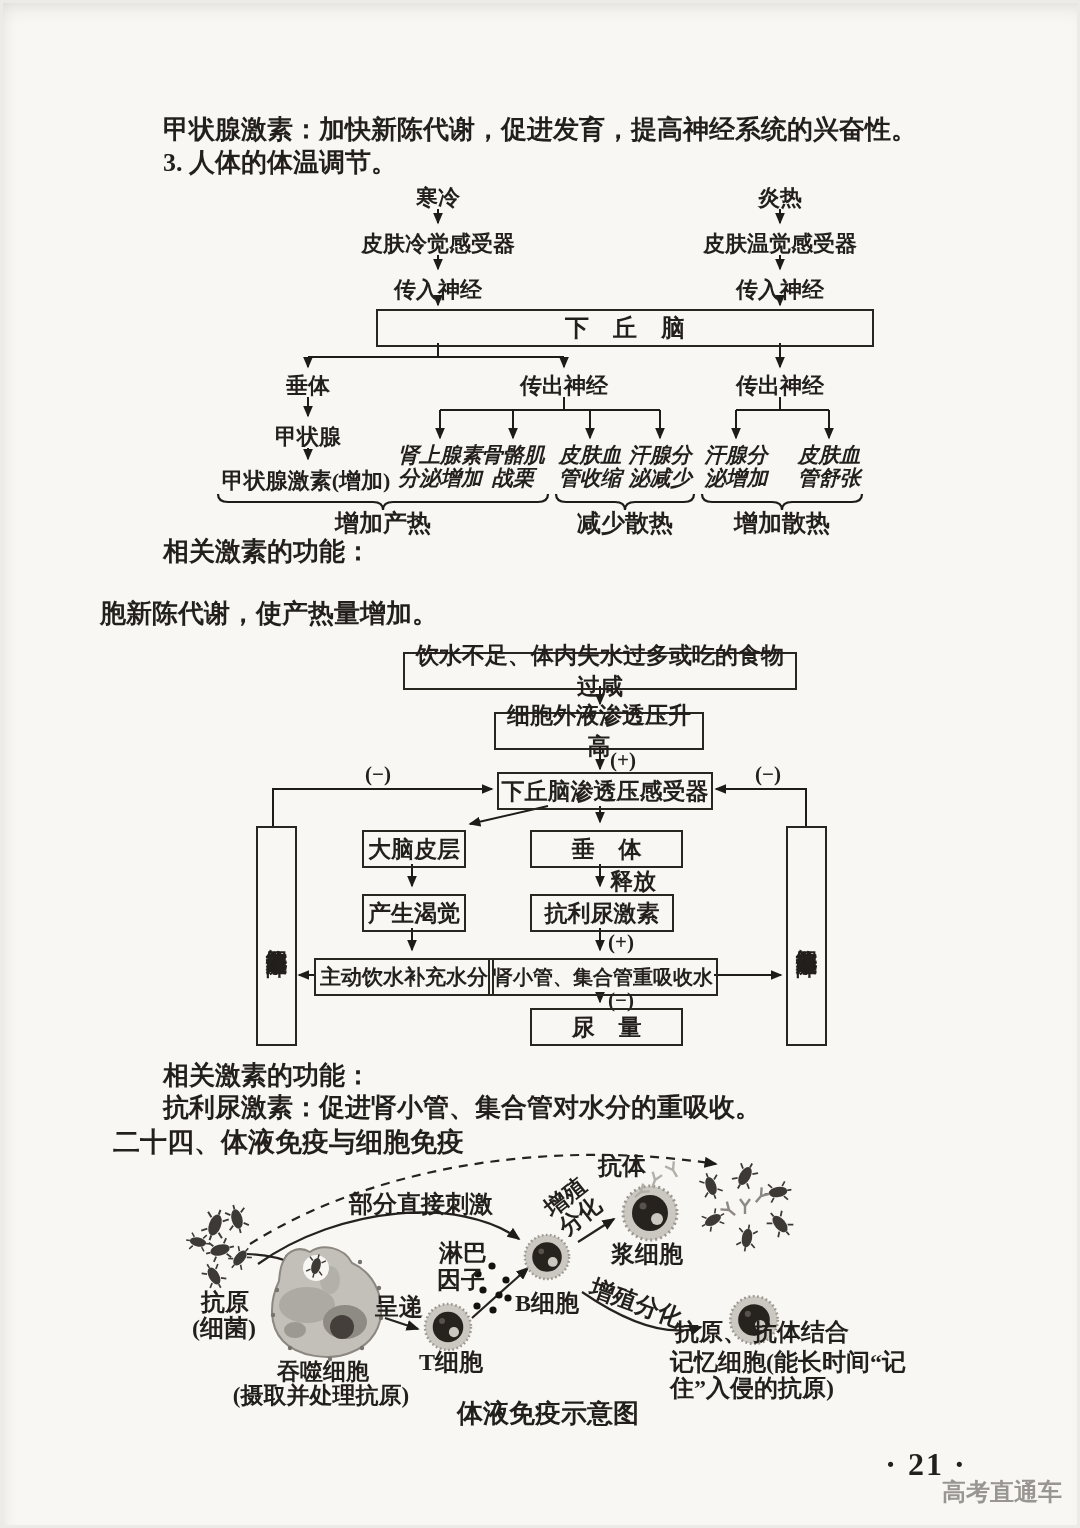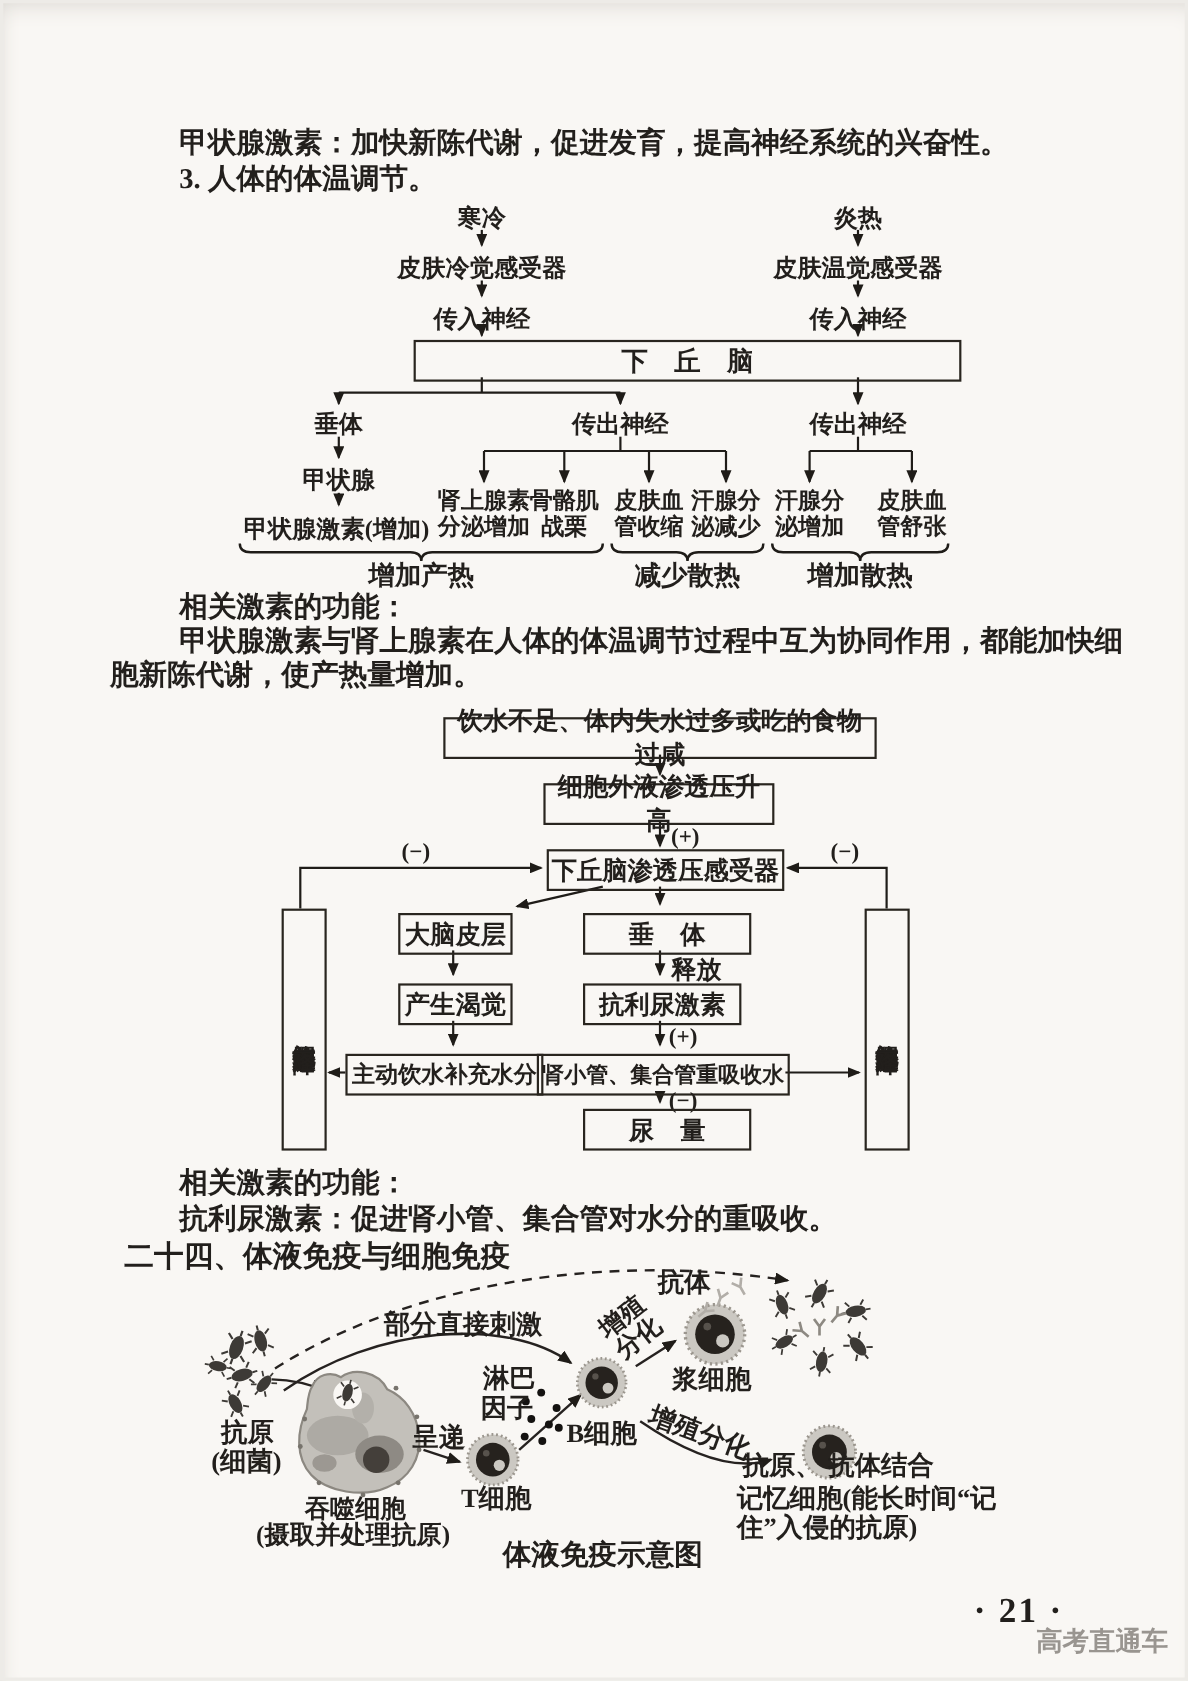--- a/index.html
+++ b/index.html
@@ -12,21 +12,21 @@
     content:"";position:absolute;inset:0;pointer-events:none;
     box-shadow:inset 0 0 0 3px #edebe7, inset 0 16px 22px -14px #d4d1cb, inset 14px 0 18px -14px #dedbd6;
   }
   .ct{position:absolute;transform:translateX(-50%);white-space:nowrap;}
   .lt{position:absolute;white-space:nowrap;}
   .f20{font-size:20px}.f21{font-size:21px}.f22{font-size:22px}.f23{font-size:23px}
   .f24{font-size:24px}.f25{font-size:24px}.f26{font-size:26px}.f27{font-size:27px}.f28{font-size:32px}
   .box{position:absolute;border:2px solid #29251f;display:flex;align-items:center;justify-content:center;text-align:center;background:transparent;}
   .sp{letter-spacing:9px;padding-left:9px;}
   .vtxt{writing-mode:vertical-rl;text-orientation:upright;letter-spacing:1px;}
-  .eff{line-height:23px;}
+  .eff{line-height:23px;font-style:italic;}
   .grp{font-weight:700;}
   .hd{font-family:"Liberation Sans","DejaVu Sans",sans-serif;font-weight:700;}
   .rot2{position:absolute;white-space:nowrap;text-align:center;line-height:24px;}
   .pgnum{font-weight:700;letter-spacing:2px;}
   .wm{color:#999590;}
   svg.art{position:absolute;left:0;top:0;pointer-events:none;}
 </style>
 </head>
 <body>
 
@@ -206,21 +206,20 @@
   <div class="ct f21 eff" style="left:736px;top:444px">汗腺分</div>
   <div class="ct f21 eff" style="left:736px;top:467px">泌增加</div>
   <div class="ct f21 eff" style="left:829px;top:444px">皮肤血</div>
   <div class="ct f21 eff" style="left:829px;top:467px">管舒张</div>
 
   <div class="ct f24 grp" style="left:383px;top:507px">增加产热</div>
   <div class="ct f24 grp" style="left:625px;top:507px">减少散热</div>
   <div class="ct f24 grp" style="left:782px;top:507px">增加散热</div>
 
   <div class="lt f26" style="left:163px;top:534px">相关激素的功能：</div>
-  <div class="lt f26" style="left:163px;top:565px">甲状腺激素与肾上腺素在人体的体温调节过程中互为协同作用，都能加快细</div>
   <div class="lt f26" style="left:100px;top:596px">胞新陈代谢，使产热量增加。</div>
 
   <div class="box f23" style="left:403px;top:652px;width:390px;height:34px">饮水不足、体内失水过多或吃的食物过咸</div>
   <div class="box f23" style="left:494px;top:712px;width:206px;height:34px">细胞外液渗透压升高</div>
   <div class="lt f21" style="left:610px;top:748px">(+)</div>
   <div class="box f23" style="left:497px;top:772px;width:212px;height:34px">下丘脑渗透压感受器</div>
   <div class="ct f21" style="left:378px;top:762px">(−)</div>
   <div class="ct f21" style="left:768px;top:762px">(−)</div>
   <div class="box f23" style="left:362px;top:830px;width:100px;height:34px">大脑皮层</div>
   <div class="box f23 sp" style="left:530px;top:830px;width:140px;height:34px">垂 体</div>

